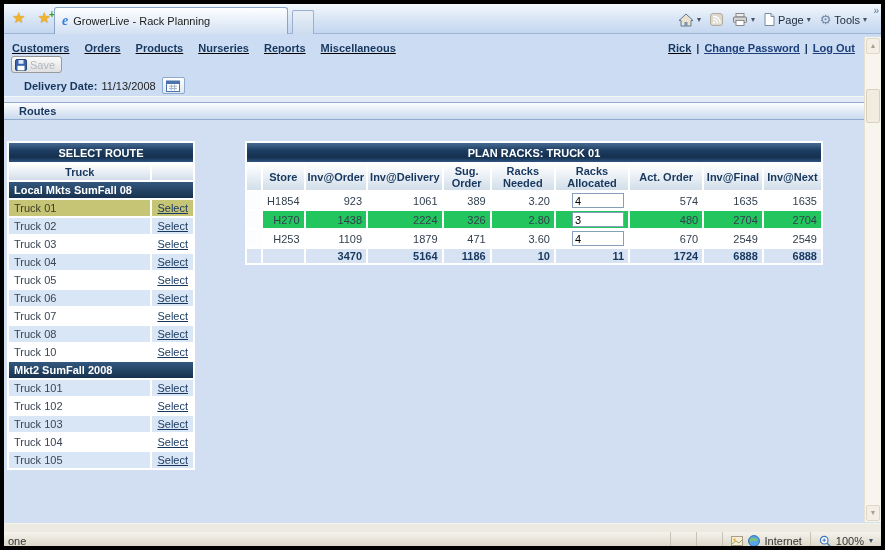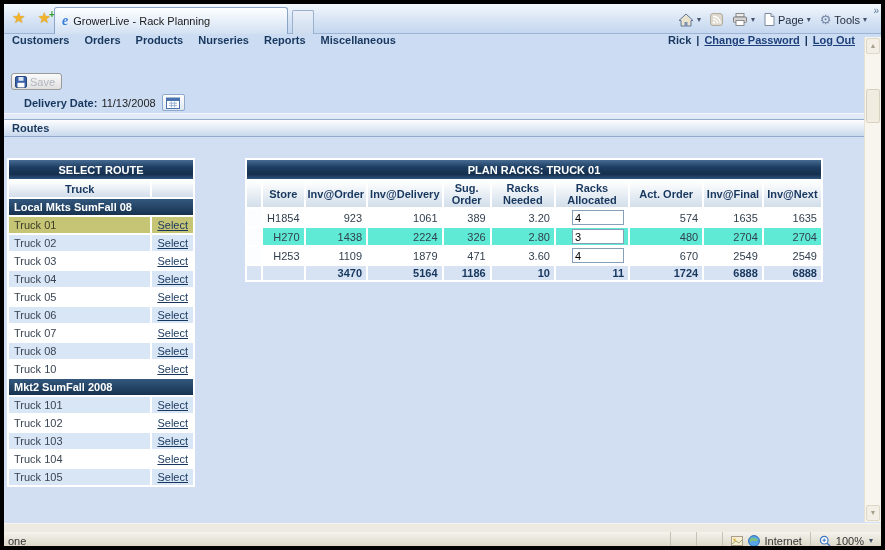--- a/index.html
+++ b/index.html
@@ -45,46 +45,46 @@
   .cmd-bar {
     position:absolute; right:12px; top:4px; height:23px;
     display:flex; align-items:center; gap:5px; font-size:11px; color:#1e2a3a;
   }
   .cmd-item { display:flex; align-items:center; gap:3px; cursor:pointer; padding:2px 2px; }
   .caret-glyph { font-size:8px; color:#42526b; }
   .gear-glyph { font-family:"DejaVu Sans", sans-serif; font-size:13px; color:#7387a2; line-height:13px; }
   .overflow-chevron { position:absolute; right:2px; top:1px; font-size:10px; color:#5d7392; cursor:pointer; }
 
   
-  .menu-bar { height:20px; flex:none; display:flex; align-items:flex-start; padding:0 26px 0 8px; }
+  .menu-bar { height:20px; flex:none; display:flex; align-items:flex-end; padding:0 26px 0 8px;text-decoration:underline; }
   .nav-item { font-weight:bold; font-size:11px; color:#17375e; margin-right:15px; cursor:pointer; white-space:nowrap; }
   .user-links { margin-left:auto; display:flex; gap:5px; align-items:center; font-size:11px; font-weight:bold; color:#17375e; }
   .user-links a { color:#1c3f7a; text-decoration:underline; cursor:pointer; }
   .pipe { color:#17375e; }
 
   
-  .toolbar-row { height:21px; flex:none; padding:2px 8px 0 7px;margin-top:17px; }
+  .toolbar-row { height:21px; flex:none; padding:2px 8px 0 7px; }
   .save-btn {
     display:inline-flex; align-items:center; gap:3px; height:17px;
     background:linear-gradient(#fbfbfb, #e0e0e0); border:1px solid #9a9a9a;
     border-radius:3px; font-size:11px; color:#b0b6bf; padding:0 6px 0 3px;
   }
   .delivery-row { height:21px; flex:none; display:flex; align-items:center; gap:4px; padding-left:20px; }
   .delivery-label { font-weight:bold; font-size:11px; color:#17375e; }
   .delivery-value { font-size:11px; color:#222; }
   .cal-btn {
     width:23px; height:17px; margin-left:2px; cursor:pointer;
     background:linear-gradient(#ffffff, #dfe8f3); border:1px solid #8fa9cb; border-radius:2px;
     display:flex; align-items:center; justify-content:center; padding:0;
   }
 
   
   .page-gap { height:6px; flex:none; background:#e2eaf7; border-top:1px solid #f3f7fc; }
   .routes-bar {
-    height:18px; flex:none; line-height:16px; padding-left:8px;
+    height:18px; flex:none; line-height:16px; padding-left:15px;
     background:linear-gradient(#fdfdfe, #c9d9ee);
     border-top:1px solid #93accd; border-bottom:1px solid #93accd;
     font-size:11px; font-weight:bold; color:#17375e;
   }
   .content { flex:1; background:#d2dff3; position:relative; }
 
   table.grid { border-collapse:separate; border-spacing:2px; background:#fff; }
   .table-title td {
     background:linear-gradient(#476b92, #1c3c60 40%, #15304e 75%, #2e5480);
     color:#fff; font-weight:bold; font-size:11px; text-align:center; height:19px; padding:1px 2px;
@@ -102,21 +102,21 @@
   .truck-row td { font-size:11px; color:#3a4553; height:16px; padding:1px 5px; }
   .truck-row.plain td { background:#fff; }
   .truck-row.alt td { background:#d9e6f5; }
   .truck-row.selected td { background:#c6c475; color:#3c3c28; }
   .truck-select { text-align:right; }
   a.select-link { color:#17375e; text-decoration:underline; font-size:11px; cursor:pointer; }
 
   .plan-racks-table { position:absolute; left:241px; top:21px; width:578px; }
   .pr-row td { font-size:11px; color:#33404f; height:16px; padding:1px 4px; text-align:right; }
   .pr-row.plain td { background:#fff;margin-left:32px; }
-  .pr-row.alt td { background:#5eead4; }
+  .pr-row.alt td { background:#22c55e; }
   .pr-row td.rowmark { background:#fbfdff; }
   .racks-input {
     width:52px; height:15px; border:1px solid #86a0ba; font-size:11px;
     font-family:"Liberation Sans", sans-serif; padding:0 2px; text-align:left;
   }
   .pr-totals td {
     background:#d7e3f3; font-weight:bold; color:#17375e; font-size:11px;
     text-align:right; height:13px; padding:1px 4px;
   }
 

